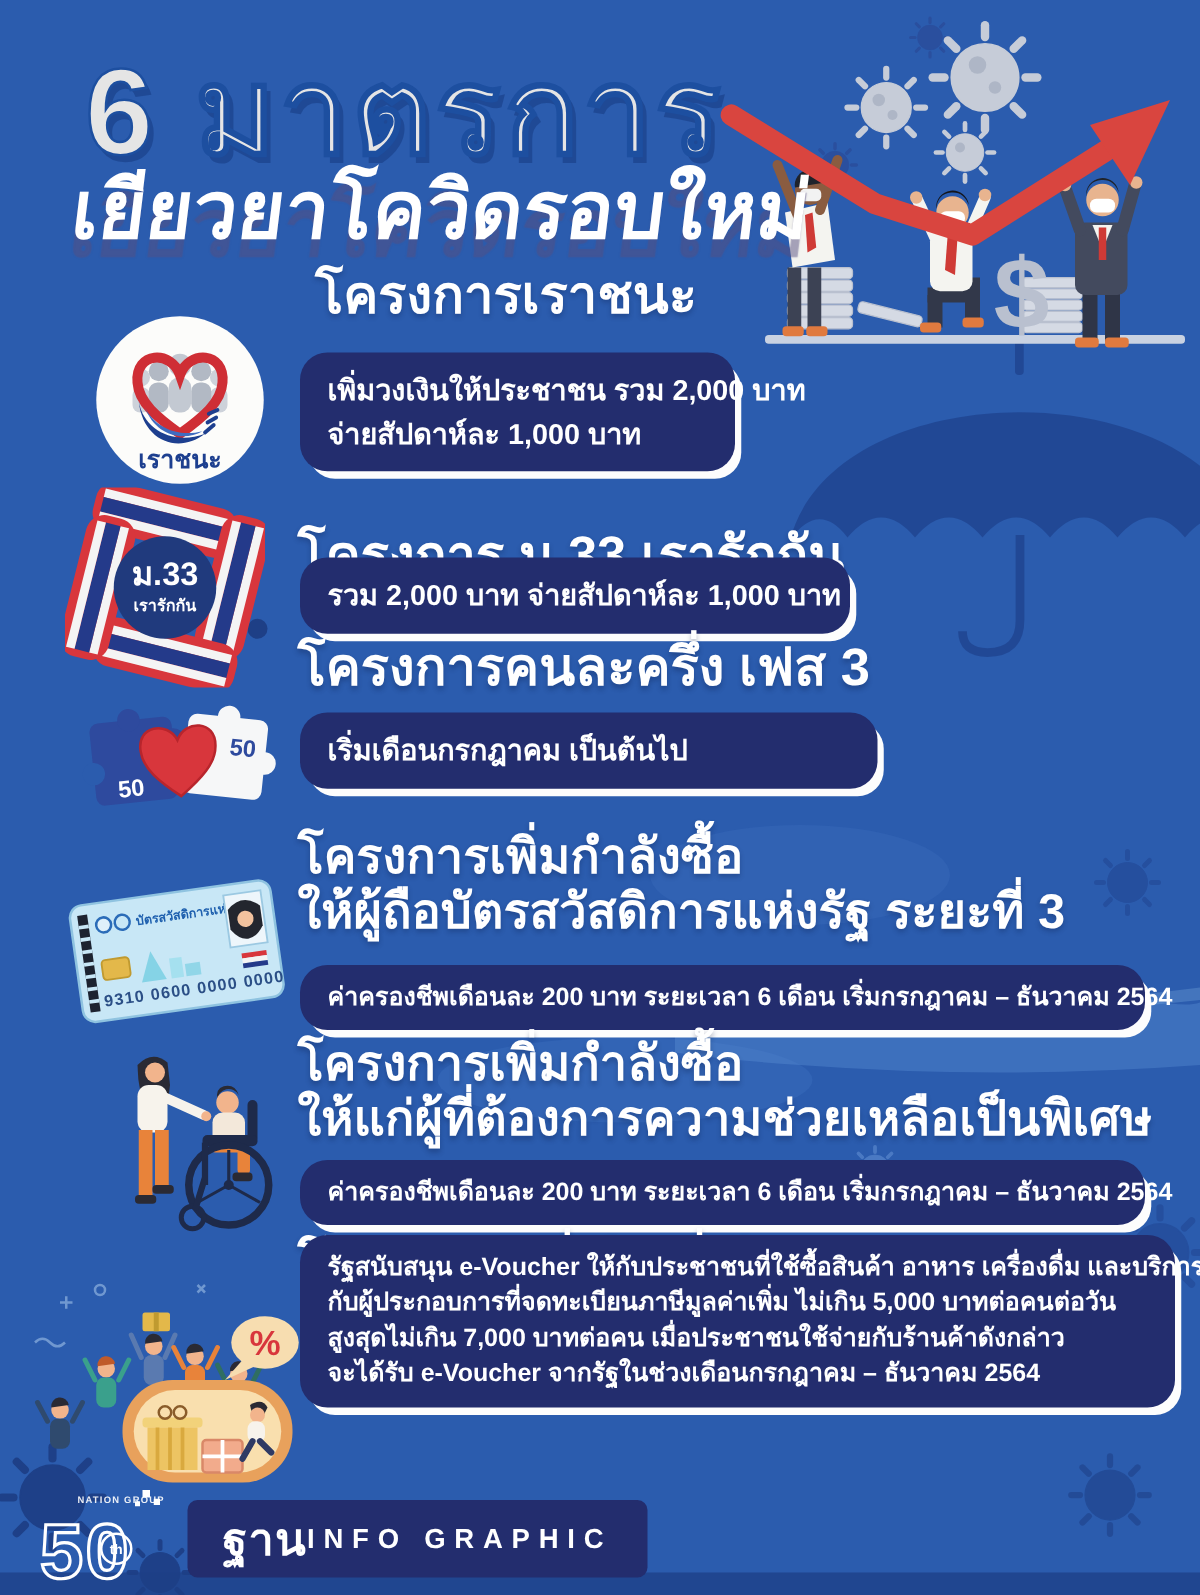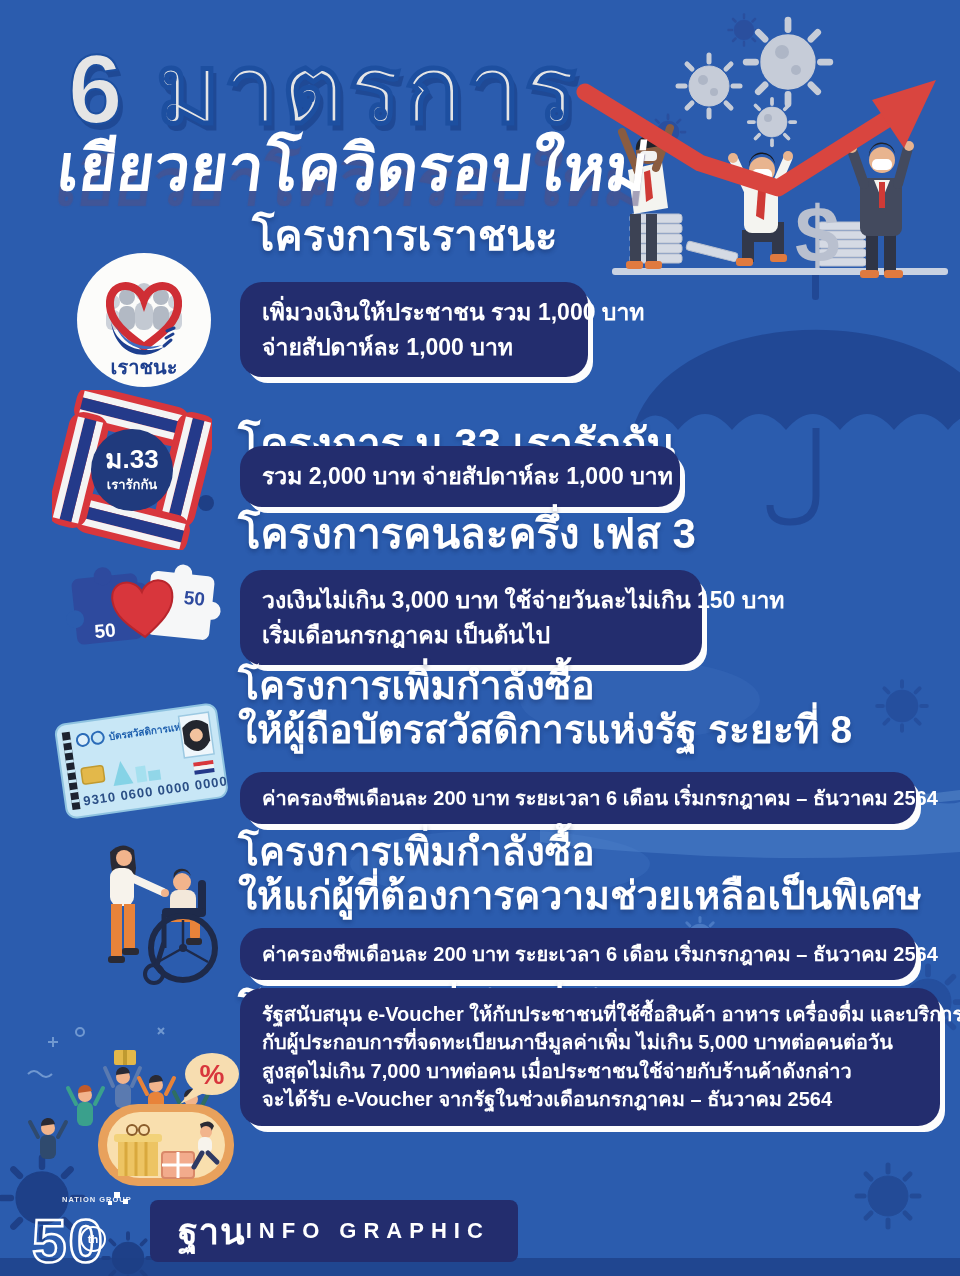--- a/index.html
+++ b/index.html
@@ -198,21 +198,21 @@
             <line x1="92" y1="88" x2="99" y2="84"></line>
             <line x1="93" y1="81" x2="100" y2="78"></line>
         </g>
         <text x="70" y="124" text-anchor="middle" font-size="20" font-weight="bold" fill="#1d3f8f" font-family="Liberation Sans, sans-serif">เราชนะ</text>
       </svg>
     </div>
     <div class="abs fg sec-head" style="left:252px;top:212px;">
       <div>โครงการเราชนะ</div>
     </div>
     <div class="abs fg panel" style="left:240px;top:282px;width:304px;">
-      <div>เพิ่มวงเงินให้ประชาชน รวม 1,000 บาท</div>
+      <div>เพิ่มวงเงินให้ประชาชน รวม 2,000 บาท</div>
       <div>จ่ายสัปดาห์ละ 1,000 บาท</div>
     </div>
   </section>
 
   <section>
     <div class="abs fg icon-box" style="left:52px;top:390px;width:160px;height:160px;">
       <svg width="160" height="160" viewBox="0 0 160 160">
         <defs>
           <g id="ribbon">
             <rect x="-58" y="-20" width="116" height="40" rx="15" fill="#d8363c"></rect>
@@ -255,21 +255,20 @@
           <circle cx="92" cy="62" r="9" fill="#2b5cae"></circle>
           <text x="127" y="58" font-size="19" font-weight="bold" fill="#2e4a9e" font-family="Liberation Sans, sans-serif">50</text>
         </g>
         <path d="M87 47 C80 31 55 33 57 54 C58 68 70 79 87 92 C104 79 116 68 117 54 C119 33 94 31 87 47 Z" fill="#d8363c" stroke="#b8252c" stroke-width="2" transform="rotate(-4 87 62)"></path>
       </svg>
     </div>
     <div class="abs fg sec-head" style="left:238px;top:510px;">
       <div>โครงการคนละครึ่ง เฟส 3</div>
     </div>
     <div class="abs fg panel" style="left:240px;top:570px;width:418px;">
-      <div>วงเงินไม่เกิน 3,000 บาท ใช้จ่ายวันละไม่เกิน 150 บาท</div>
       <div>เริ่มเดือนกรกฎาคม เป็นต้นไป</div>
     </div>
   </section>
 
   <section>
     <div class="abs fg icon-box" style="left:46px;top:686px;width:190px;height:140px;">
       <svg width="190" height="140" viewBox="0 0 190 140">
         <g transform="rotate(-8 95 72)">
           <rect x="14" y="28" width="162" height="94" rx="10" fill="#c8e7f6" stroke="#8fc3e0" stroke-width="2"></rect>
           <rect x="20" y="36" width="8" height="78" fill="#1d2330"></rect>
@@ -294,21 +293,21 @@
           <rect x="100" y="86" width="12" height="10" fill="#79cfe3" opacity="0.7"></rect>
           <rect x="146" y="84" width="20" height="4" fill="#d8363c"></rect>
           <rect x="146" y="88" width="20" height="4" fill="#f4f4f4"></rect>
           <rect x="146" y="92" width="20" height="4" fill="#243a8a"></rect>
           <text x="32" y="111" font-size="13" font-weight="bold" fill="#2b4f86" letter-spacing="1" font-family="Liberation Sans, sans-serif">9310 0600 0000 0000</text>
         </g>
       </svg>
     </div>
     <div class="abs fg sec-head md" style="left:238px;top:664px;">
       <div>โครงการเพิ่มกำลังซื้อ</div>
-      <div>ให้ผู้ถือบัตรสวัสดิการแห่งรัฐ ระยะที่ 8</div>
+      <div>ให้ผู้ถือบัตรสวัสดิการแห่งรัฐ ระยะที่ 3</div>
     </div>
     <div class="abs fg panel small" style="left:240px;top:772px;width:632px;">
       <div>ค่าครองชีพเดือนละ 200 บาท ระยะเวลา 6 เดือน เริ่มกรกฎาคม – ธันวาคม 2564</div>
     </div>
   </section>
 
   <section>
     <div class="abs fg icon-box" style="left:68px;top:830px;width:170px;height:162px;">
       <svg width="170" height="162" viewBox="0 0 170 162">
         <path d="M42 22 q12 -12 24 -2 l2 18 q-2 20 -6 30 l-10 0 q-10 -24 -10 -46 Z" fill="#2a2a34"></path>

